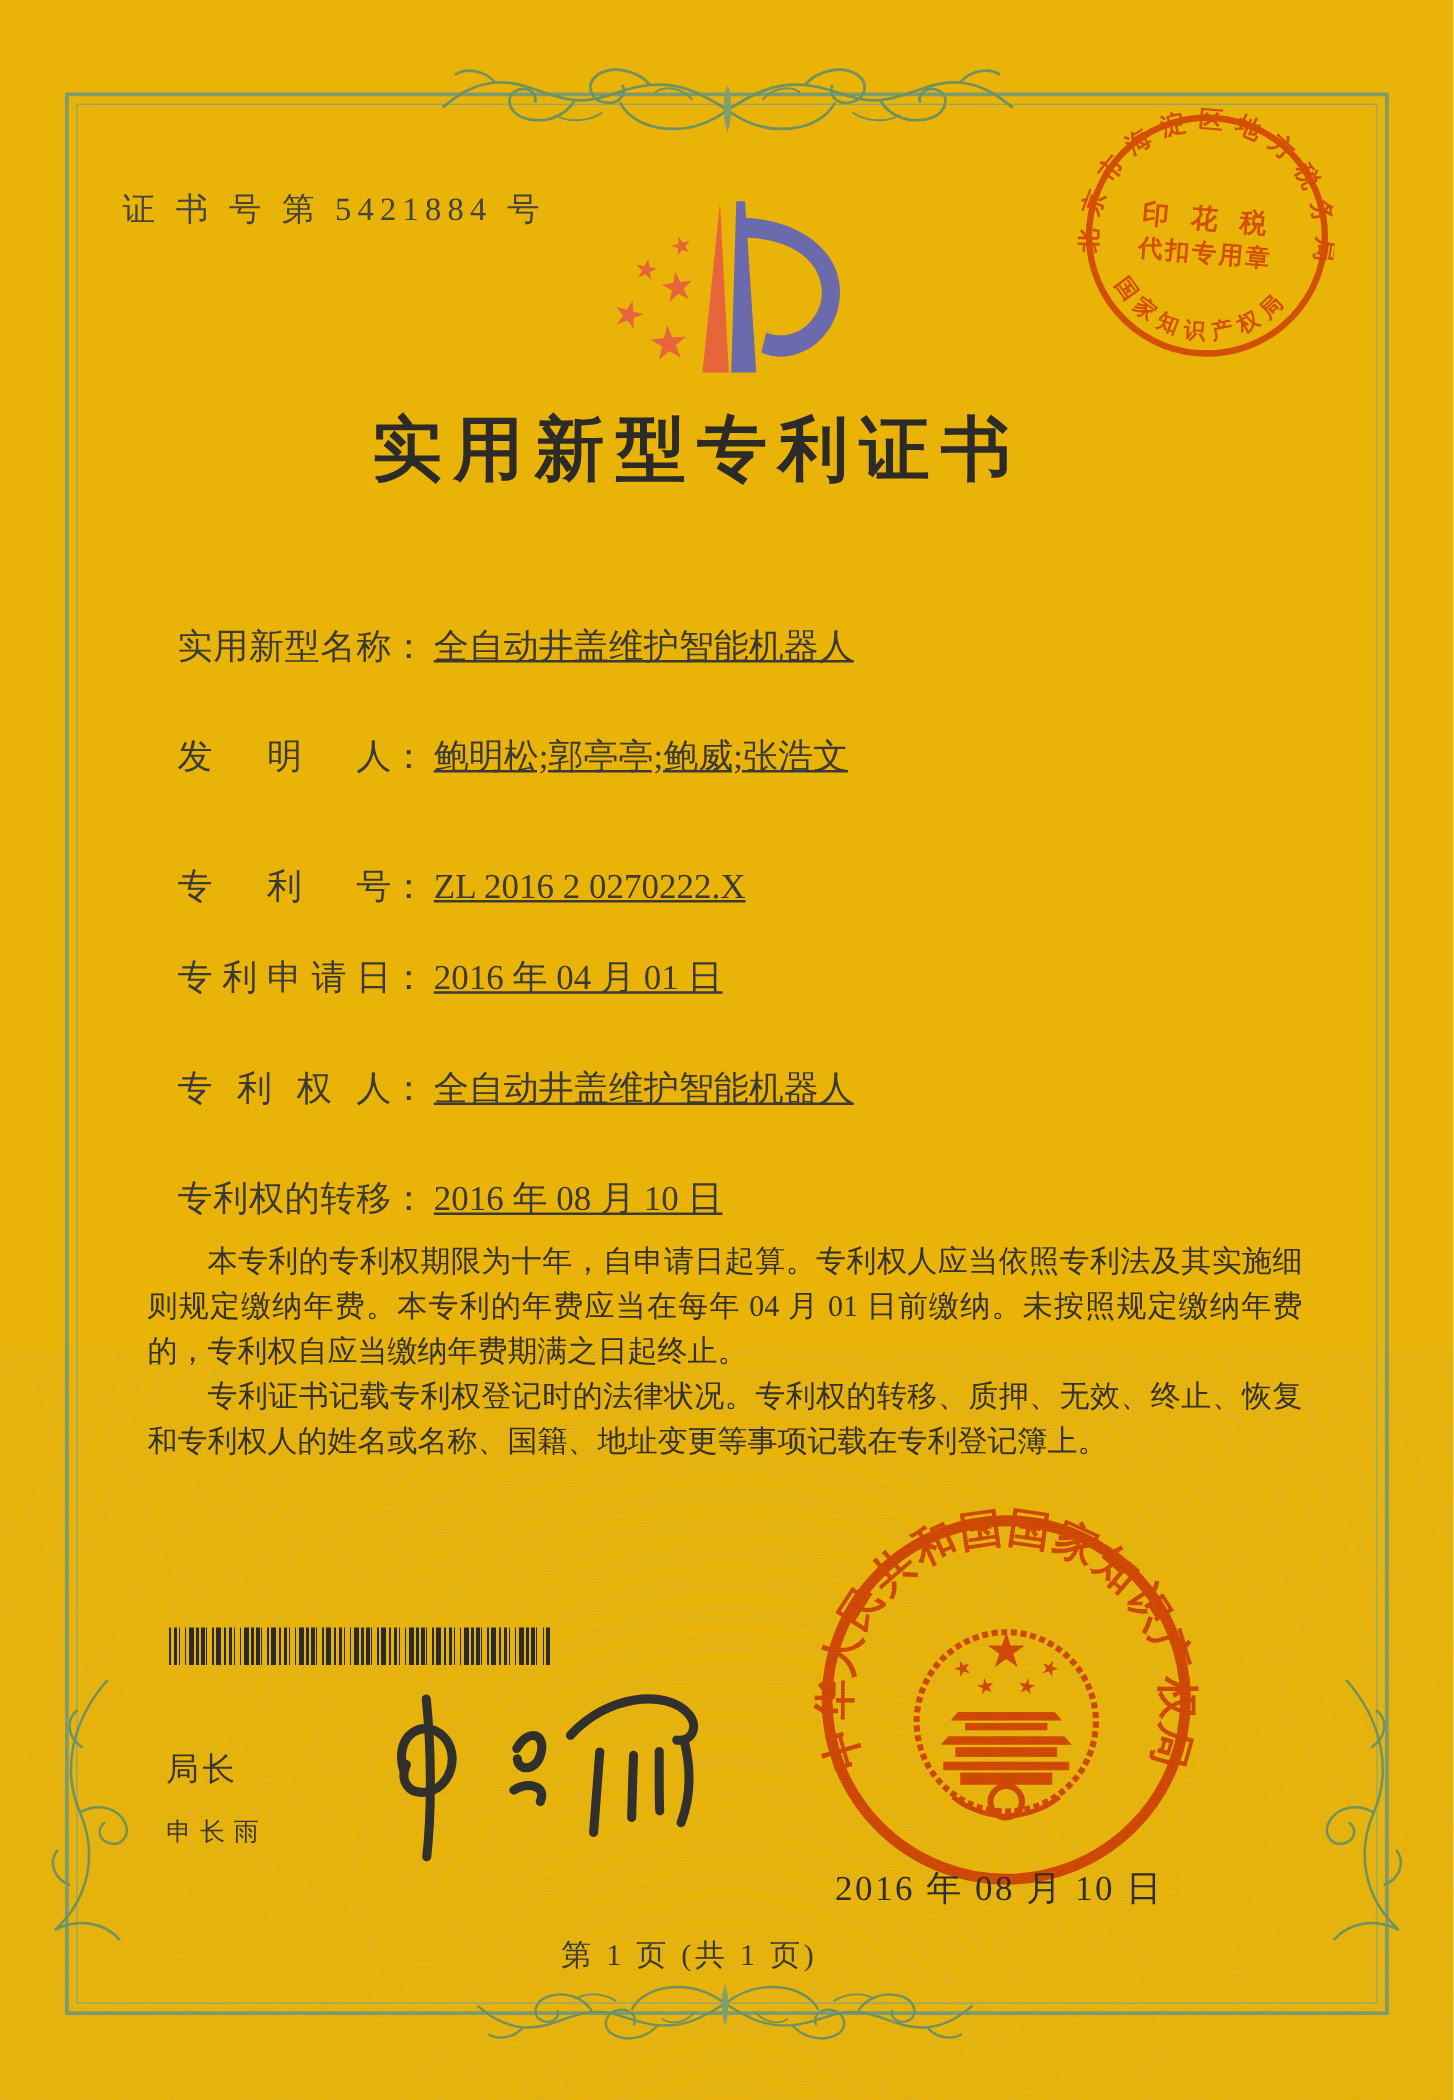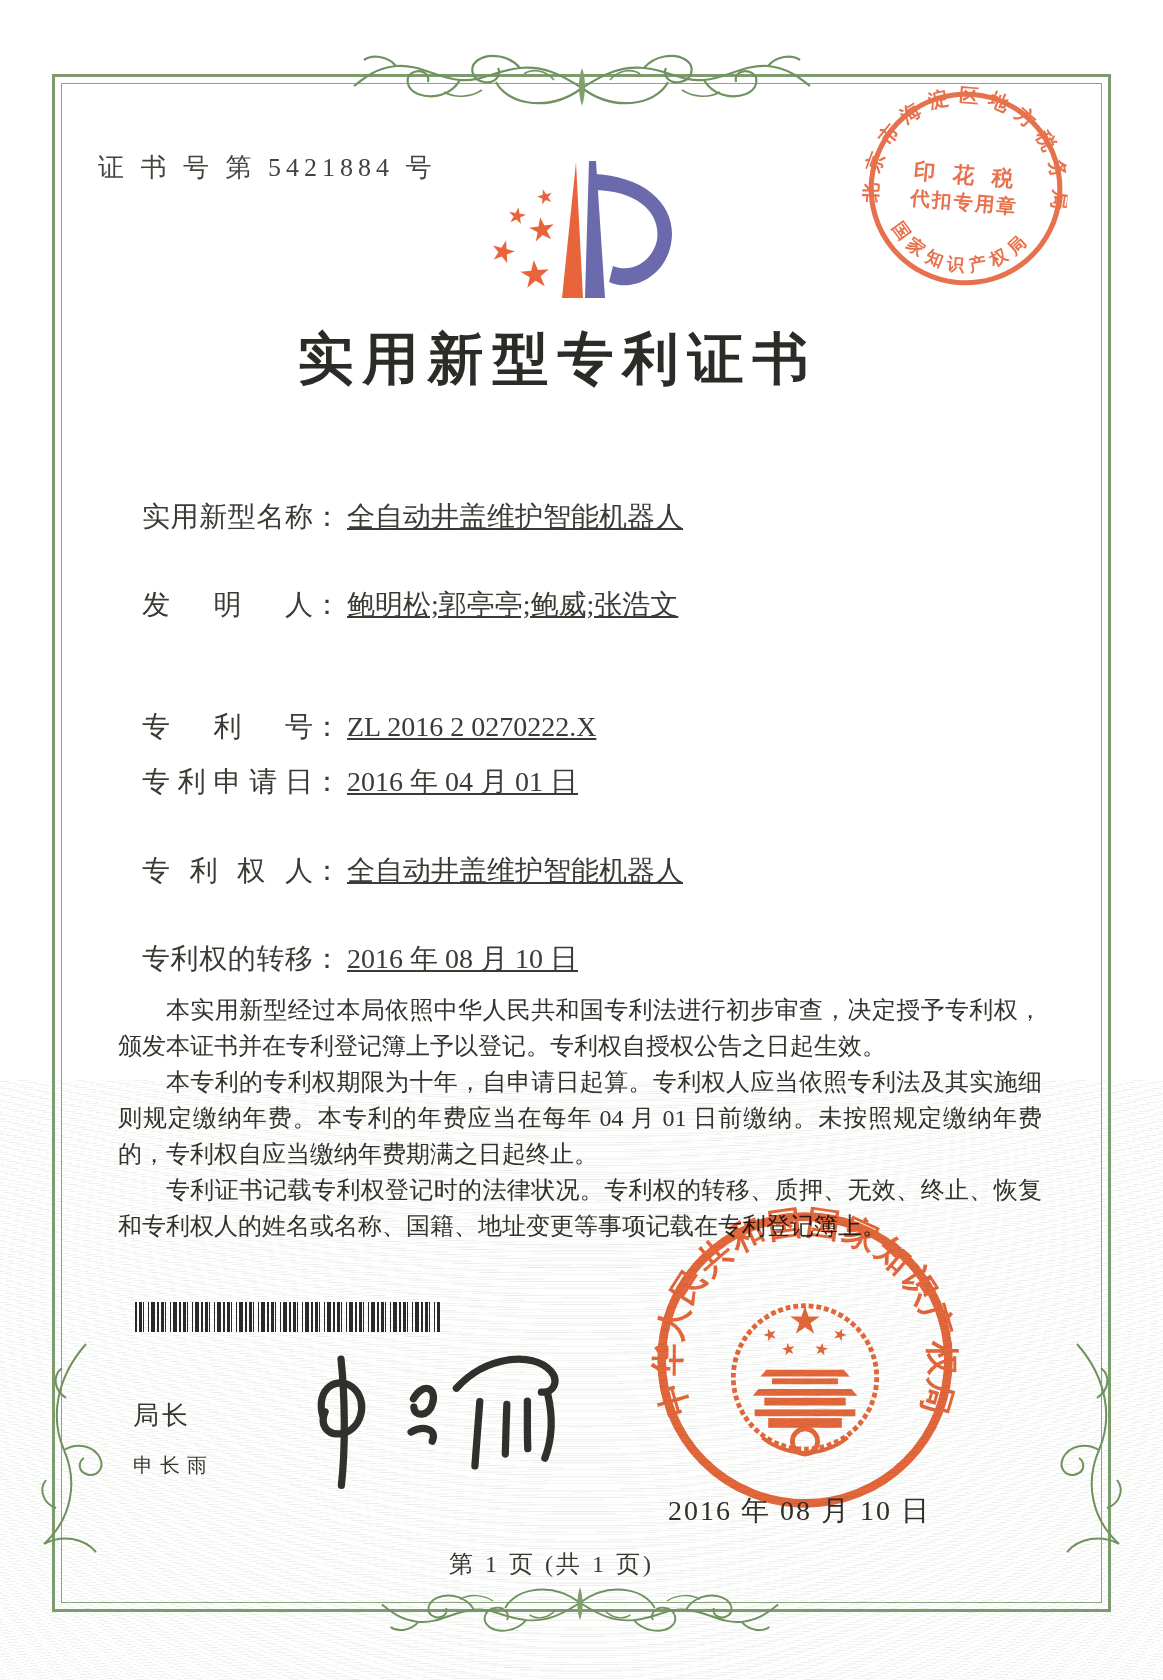--- a/index.html
+++ b/index.html
@@ -1,18 +1,18 @@
 <!DOCTYPE html>
 <html><head>
 <meta charset="utf-8">
 <style>
   html,body{margin:0;padding:0;background:#efede4;}
   .page{
     position:relative;width:1163px;height:1680px;margin:0 auto;
-    background:#ffffff;overflow:hidden;
+    background:#eab308;overflow:hidden;
     font-family:"Liberation Serif","DejaVu Serif",serif;
     color:#35332e;
   }
   .guilloche{
     position:absolute;left:0;top:1080px;width:1163px;height:600px;
     background:
       repeating-radial-gradient(ellipse 140% 70% at 50% 135%, rgba(148,172,138,.13) 0 2px, rgba(0,0,0,0) 2px 9px),
       repeating-radial-gradient(ellipse 120% 60% at 50% -35%, rgba(148,172,138,.08) 0 2px, rgba(0,0,0,0) 2px 11px);
     pointer-events:none;
   }
@@ -153,36 +153,35 @@
 
   <div class="cert-title">实用新型专利证书</div>
 
   <div class="fields">
     <div class="frow" style="top:498px">
       <span class="flabel">实用新型名称</span><span>：</span><span class="fvalue">全自动井盖维护智能机器人</span>
     </div>
     <div class="frow" style="top:586px">
       <span class="flabel">发明人</span><span>：</span><span class="fvalue">鲍明松;郭亭亭;鲍威;张浩文</span>
     </div>
-    <div class="frow" style="top:708px">
+    <div class="frow" style="top:690px">
       <span class="flabel">专利号</span><span>：</span><span class="fvalue">ZL 2016 2 0270222.X</span>
     </div>
     <div class="frow" style="top:763px">
       <span class="flabel">专利申请日</span><span>：</span><span class="fvalue">2016 年 04 月 01 日</span>
     </div>
     <div class="frow" style="top:852px">
       <span class="flabel">专利权人</span><span>：</span><span class="fvalue">全自动井盖维护智能机器人</span>
     </div>
     <div class="frow" style="top:940px">
       <span class="flabel">专利权的转移</span><span>：</span><span class="fvalue">2016 年 08 月 10 日</span>
     </div>
   </div>
 
   <div class="paras">
-    <p>本实用新型经过本局依照中华人民共和国专利法进行初步审查，决定授予专利权，颁发本证书并在专利登记簿上予以登记。专利权自授权公告之日起生效。</p>
     <p>本专利的专利权期限为十年，自申请日起算。专利权人应当依照专利法及其实施细则规定缴纳年费。本专利的年费应当在每年 04 月 01 日前缴纳。未按照规定缴纳年费的，专利权自应当缴纳年费期满之日起终止。</p>
     <p>专利证书记载专利权登记时的法律状况。专利权的转移、质押、无效、终止、恢复和专利权人的姓名或名称、国籍、地址变更等事项记载在专利登记簿上。</p>
   </div>
 
   <div class="barcode"></div>
 
   <div class="sig-role">局长</div>
   <div class="sig-name">申长雨</div>
 
   <svg class="sig-script" width="280" height="155" viewBox="0 0 270 150">

